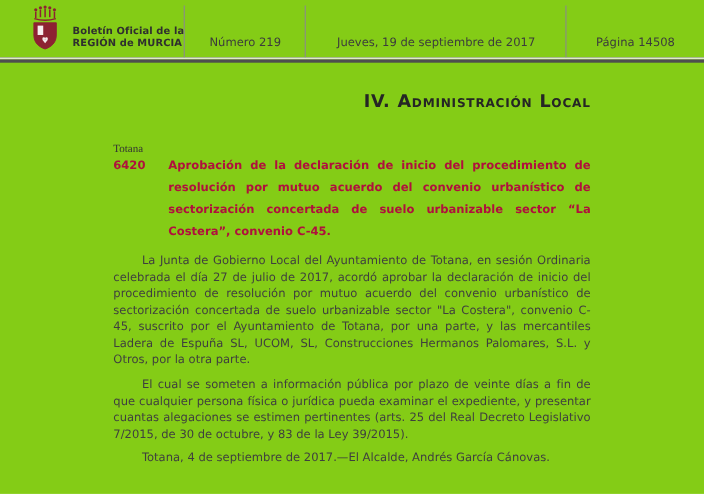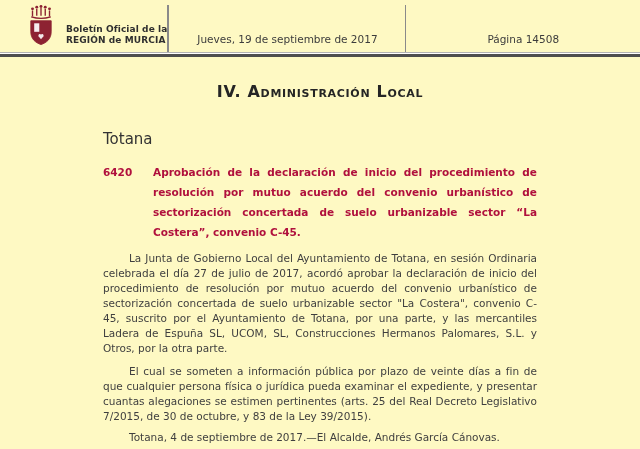--- a/index.html
+++ b/index.html
@@ -9,21 +9,21 @@
     --title-ink:#252525;
     --hdr-ink:#3c3c3c;
     --rule-dark:#4e4e4e;
     --rule-light:#b3b3b3;
     --rule-vert:#8a8a8a;
   }
   *{margin:0;padding:0;box-sizing:border-box;}
   html,body{background:#fff;}
   body{font-family:"DejaVu Sans","Liberation Sans",sans-serif;}
   .page{
-    position:relative;width:640px;height:449px;background:#fef9c3;overflow:hidden;
+    position:relative;width:640px;height:449px;background:#84cc16;overflow:hidden;
   }
   
   .hdr{
     display:flex;align-items:flex-end;height:52px;width:640px;
   }
   .brand{
     flex:0 0 163px;display:flex;align-items:flex-end;
     padding:0 0 4px 24px;height:52px;
   }
   .brand svg{display:block;flex:none;}
@@ -45,29 +45,29 @@
   .hcell.date{flex:0 0 236px;}
   .hcell.pg{flex:1 1 auto;}
   
   .rule{width:640px;}
   .rule .light{height:1px;background:var(--rule-light);}
   .rule .gap{height:1px;background:#fff;}
   .rule .dark{height:3px;background:var(--rule-dark);}
   
   .content{padding:0 103px;color:var(--ink);}
   .section-title{
-    margin-top:25px;text-align:center;
+    margin-top:25px;text-align:right;
     font-size:16px;font-weight:bold;font-variant:small-caps;
     letter-spacing:0.7px;color:var(--title-ink);
   }
   .municipality{
-    margin-top:29px;font-size:15px;color:#333;
+    margin-top:29px;font-size:10px;color:#333;font-family:Liberation Serif, serif;
   }
   .summary{
-    display:flex;margin-top:14px;color:var(--accent);
+    display:flex;color:var(--accent);
     font-size:10.5px;font-weight:bold;line-height:20px;
   }
   .summary .num{flex:0 0 50px;}
   .summary .txt{flex:1 1 auto;text-align:justify;}
   .bodytext p{
     margin-top:8px;font-size:10.5px;line-height:15px;
     text-align:justify;text-indent:26px;color:var(--ink);
   }
   .bodytext p.first{margin-top:9px;}
   .bodytext p.signature{margin-top:6px;}
@@ -102,20 +102,21 @@
           <path d="M16.8 38.8 H23.2 L20 42.8 Z"></path>
         </g>
       </svg>
       <div class="brand-text">
         <div>Boletín Oficial de la</div>
         <div>REGIÓN de MURCIA</div>
       </div>
     </div>
 
     <div class="vdiv"></div>
+    <div class="hcell num">Número 219</div>
     <div class="vdiv"></div>
     <div class="hcell date">Jueves, 19 de septiembre de 2017</div>
     <div class="vdiv"></div>
     <div class="hcell pg">Página 14508</div>
   </header>
 
   <div class="rule">
     <div class="light"></div>
       <div class="gap"></div>
       <div class="dark"></div>

